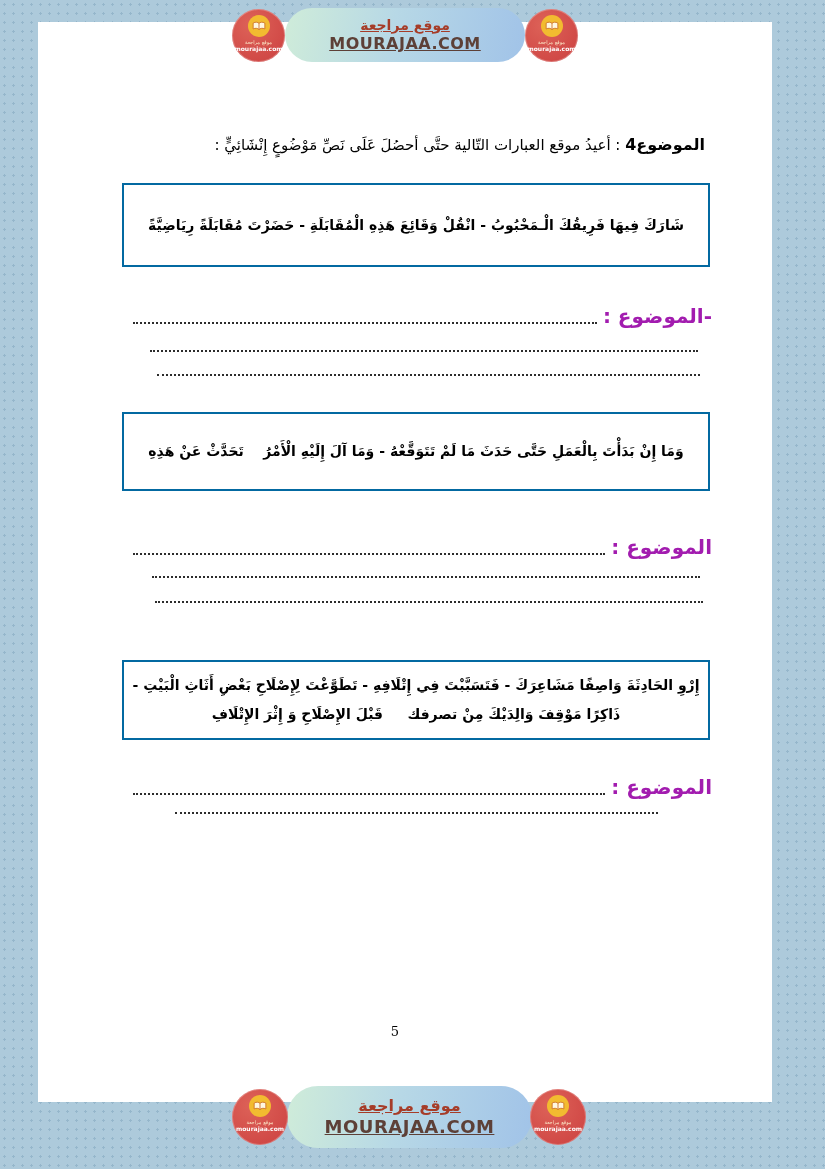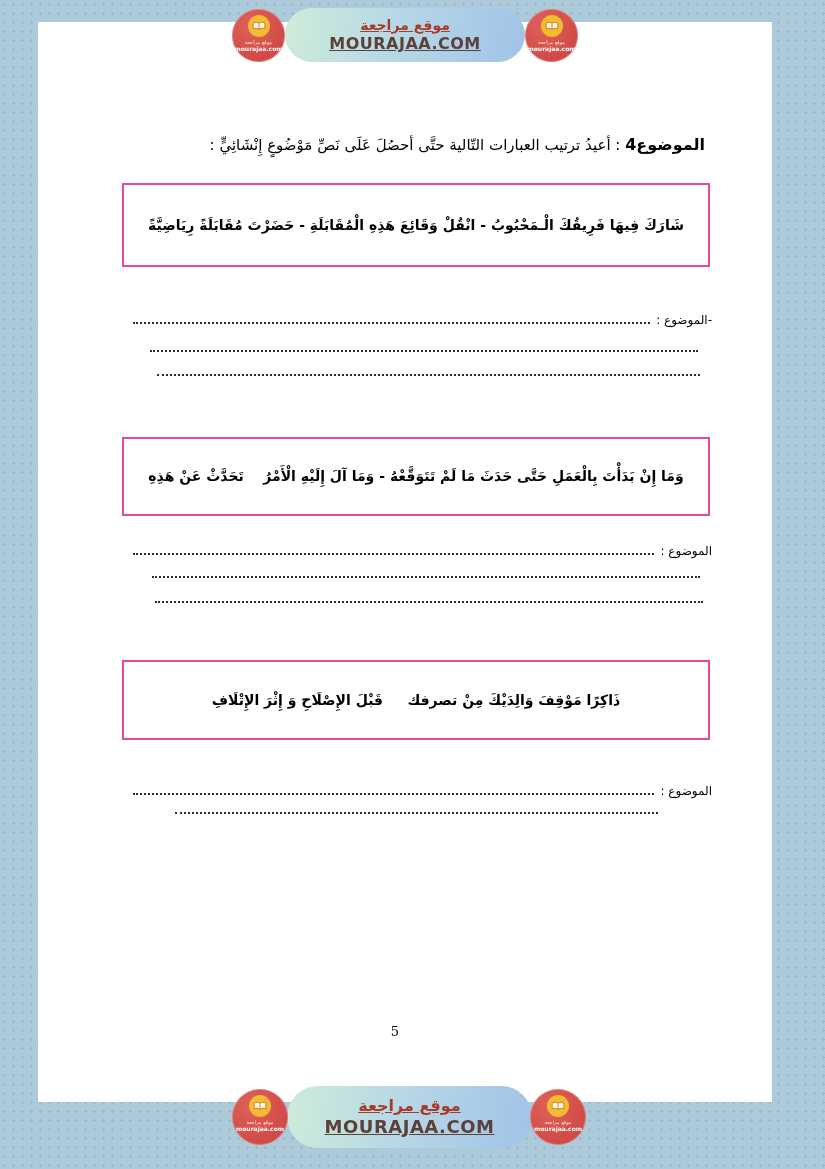--- a/index.html
+++ b/index.html
@@ -51,36 +51,36 @@
   .badge .tiny-ar{color:#fbe9c8;font-size:5px;direction:rtl;margin-top:3px;line-height:1;}
   .badge .tiny-url{color:#ffffff;font-size:6px;font-weight:bold;line-height:1.2;}
   
   .title-line{
     position:absolute;right:120px;left:140px;top:131px;
     direction:rtl;text-align:right;color:#000;font-size:15px;line-height:1.7;
   }
   .title-line .bold{font-weight:bold;font-size:16px;}
   
   .sbox{
-    position:absolute;left:122px;width:584px;border:2px solid #ec4899;background:#fff;
+    position:absolute;left:122px;width:584px;border:2px solid #0369a1;background:#fff;
     display:flex;flex-direction:column;justify-content:center;align-items:center;
     direction:rtl;text-align:center;color:#000;
     font-size:14px;font-weight:bold;line-height:1.2;
   }
   .sbox .sline{padding:0 8px;}
   .sbox-1{top:183px;height:80px;row-gap:13px;}
-  .sbox-2{top:437px;height:75px;row-gap:0;}
+  .sbox-2{top:412px;height:75px;row-gap:0;}
   .sbox-3{top:660px;height:76px;row-gap:12px;}
   
   .topic-row{
     position:absolute;left:133px;right:113px;height:24px;
     display:flex;direction:rtl;align-items:flex-end;
   }
   .topic-row .tlabel{
-    font-weight:normal;font-size:12px;color:#000000;white-space:nowrap;line-height:1.1;
+    font-weight:bold;font-size:20px;color:#a21caf;white-space:nowrap;line-height:1.1;
     padding-left:6px;
   }
   .topic-row .tdots{flex:1;border-bottom:2px dotted #2c2c2c;margin-bottom:3px;}
   .topic-1{top:303px;}
   .topic-2{top:534px;}
   .topic-3{top:774px;}
   
   .ans{position:absolute;border-bottom:2px dotted #2c2c2c;height:0;}
   .ans-1a{top:350px;left:150px;right:127px;}
   .ans-1b{top:374px;left:157px;right:125px;}
@@ -120,21 +120,21 @@
       <path d="M2 3 C6 .5,10 1.5,12 3.5 C14 1.5,18 .5,22 3 L22 13 C18 11,14 12,12 14 C10 12,6 11,2 13 Z" fill="#fff7e0" stroke="#c96a1f" stroke-width="1.4"></path>
       <line x1="12" y1="3.5" x2="12" y2="14" stroke="#c96a1f" stroke-width="1.4"></line>
     </svg>
   </div>
   <div class="tiny-ar">موقع مراجعة</div>
   <div class="tiny-url">mourajaa.com</div>
 </div>
 
 <div class="title-line">
   <span class="bold">الموضوع</span><span class="bold">4</span>
-  <span>: أعيدُ ترتيب العبارات التّالية حتَّى أحصُلَ عَلَى  نَصِّ مَوْضُوعٍ إِنْشَائِيٍّ :</span>
+  <span>: أعيدُ موقع العبارات التّالية حتَّى أحصُلَ عَلَى  نَصِّ مَوْضُوعٍ إِنْشَائِيٍّ :</span>
 </div>
 
 <div class="sbox sbox-1">
   <div class="sline">شَارَكَ فِيهَا فَرِيقُكَ  الْـمَحْبُوبُ -  انْقُلْ وَقَائِعَ هَذِهِ الْمُقَابَلَةِ -  حَضَرْتَ  مُقَابَلَةً رِيَاضِيَّةً</div>
 </div>
 <div class="topic-row topic-1">
   <span class="tlabel">-الموضوع  :</span>
   <span class="tdots"></span>
 </div>
 <div class="ans ans-1a"></div>
@@ -144,20 +144,21 @@
   <div class="sline">وَمَا إِنْ  بَدَأْتَ  بِالْعَمَلِ حَتَّى حَدَثَ مَا لَمْ تَتَوَقَّعْهُ - وَمَا آلَ إِلَيْهِ الْأَمْرُ &nbsp;&nbsp; تَحَدَّثْ  عَنْ هَذِهِ</div>
 </div>
 <div class="topic-row topic-2">
   <span class="tlabel">الموضوع  :</span>
   <span class="tdots"></span>
 </div>
 <div class="ans ans-2a"></div>
 <div class="ans ans-2b"></div>
 
 <div class="sbox sbox-3">
+  <div class="sline">إِرْوِ الحَادِثَةَ  وَاصِفًا مَشَاعِرَكَ  -  فَتَسَبَّبْتَ فِي إِتْلَافِهِ -  تَطَوَّعْتَ  لِإِصْلَاحِ بَعْضِ أَثَاثِ الْبَيْتِ -</div>
   <div class="sline">ذَاكِرًا مَوْقِفَ وَالِدَيْكَ مِنْ تصرفك &nbsp;&nbsp;&nbsp; قَبْلَ الإِصْلَاحِ وَ إِثْرَ الإِتْلَافِ</div>
 </div>
 <div class="topic-row topic-3">
   <span class="tlabel">الموضوع  :</span>
   <span class="tdots"></span>
 </div>
 <div class="ans ans-3a"></div>
 
 <div class="pagenum">5</div>
 

